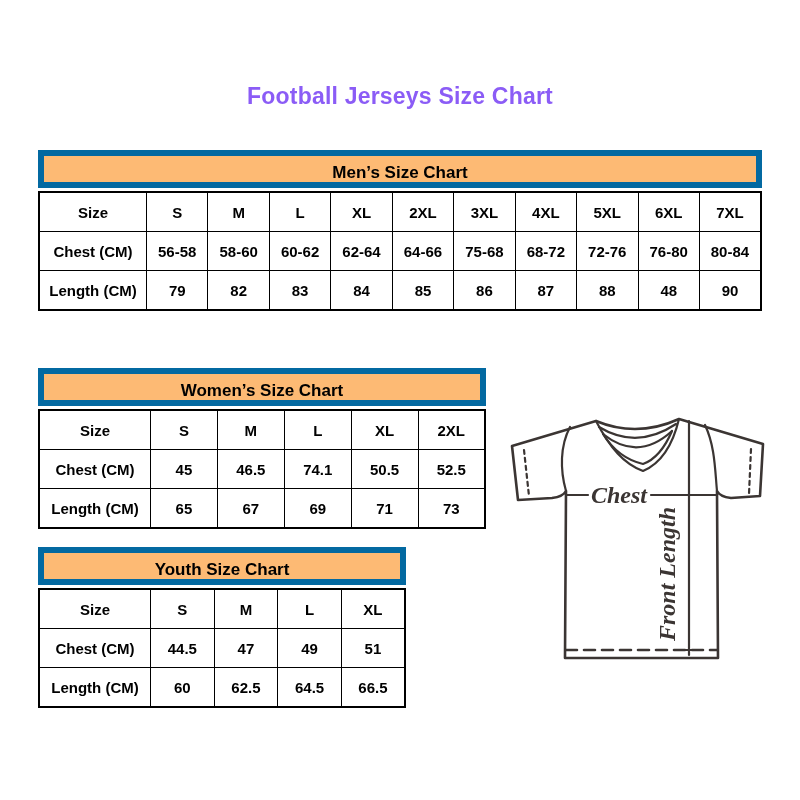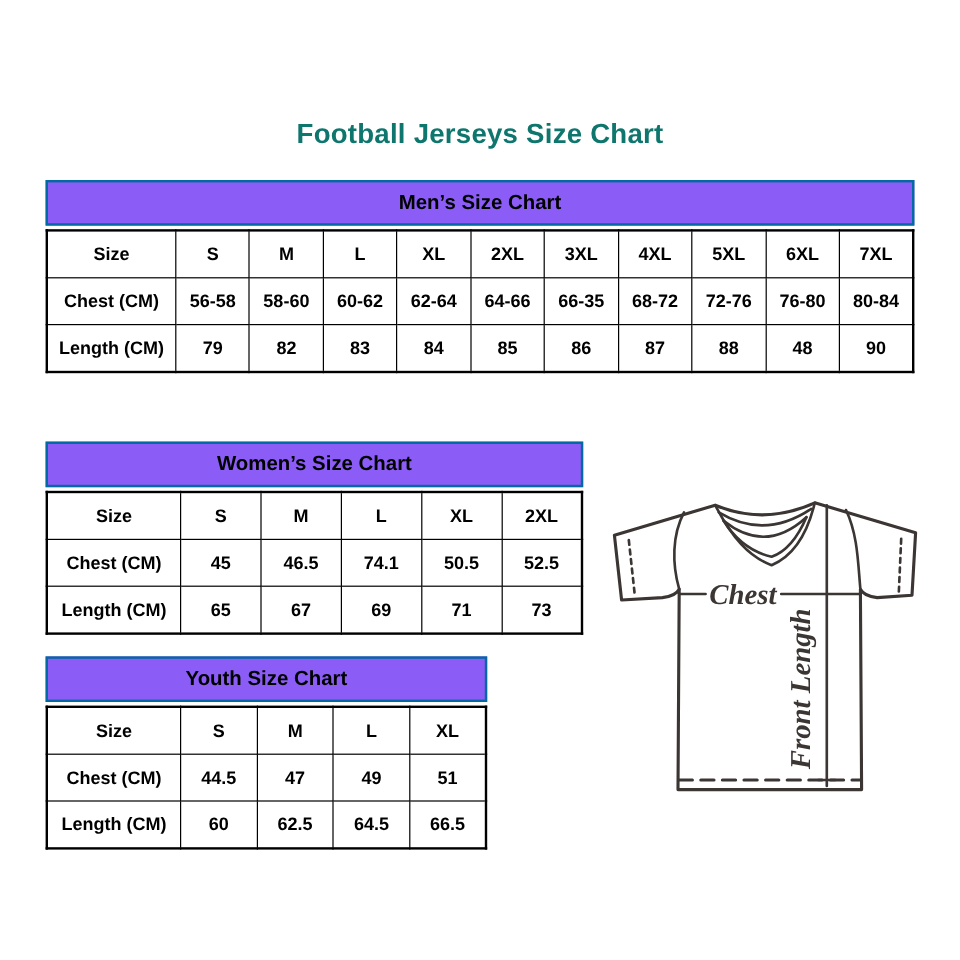--- a/index.html
+++ b/index.html
@@ -1,21 +1,21 @@
 <!DOCTYPE html>
 <html><head>
 <meta charset="utf-8">
 <style>
   html,body{margin:0;padding:0;background:#fff;}
   .canvas{position:relative;width:800px;height:800px;background:#ffffff;
           font-family:"Liberation Sans",sans-serif;color:#000;overflow:hidden;}
-  .title{position:absolute;left:0;top:98px;width:100%;margin:0;text-align:center;
-         font-size:23px;font-weight:700;color:#0f766e;letter-spacing:.2px;}
+  .title{position:absolute;left:0;top:83px;width:100%;margin:0;text-align:center;
+         font-size:23px;font-weight:700;color:#8b5cf6;letter-spacing:.2px;}
   .chart{position:absolute;}
-  .chart-header{box-sizing:border-box;height:38px;border:2px solid #0369a1;background:#8b5cf6;
+  .chart-header{box-sizing:border-box;height:38px;border:6px solid #0369a1;background:#fdba74;
                 text-align:center;font-weight:700;font-size:17px;line-height:34px;margin-bottom:3px;}
   table.size-table{border-collapse:collapse;table-layout:fixed;width:100%;border:2px solid #000;}
   .size-table td{border:1px solid #000;height:38px;padding:0;text-align:center;
                  vertical-align:middle;font-weight:700;font-size:15px;color:#000;}
   #men{left:38px;top:150px;width:724px;}
   #women{left:38px;top:368px;width:448px;border-radius:29px;}
   #youth{left:38px;top:547px;width:368px;}
   #men td.row-label{width:106px;}
   #women td.row-label,#youth td.row-label{width:110px;}
   .jersey{position:absolute;left:504px;top:408px;}
@@ -46,21 +46,21 @@
             <td>6XL</td>
             <td>7XL</td>
           </tr>
           <tr>
             <td class="row-label">Chest (CM)</td>
             <td>56-58</td>
             <td>58-60</td>
             <td>60-62</td>
             <td>62-64</td>
             <td>64-66</td>
-            <td>66-35</td>
+            <td>75-68</td>
             <td>68-72</td>
             <td>72-76</td>
             <td>76-80</td>
             <td>80-84</td>
           </tr>
           <tr>
             <td class="row-label">Length (CM)</td>
             <td>79</td>
             <td>82</td>
             <td>83</td>

